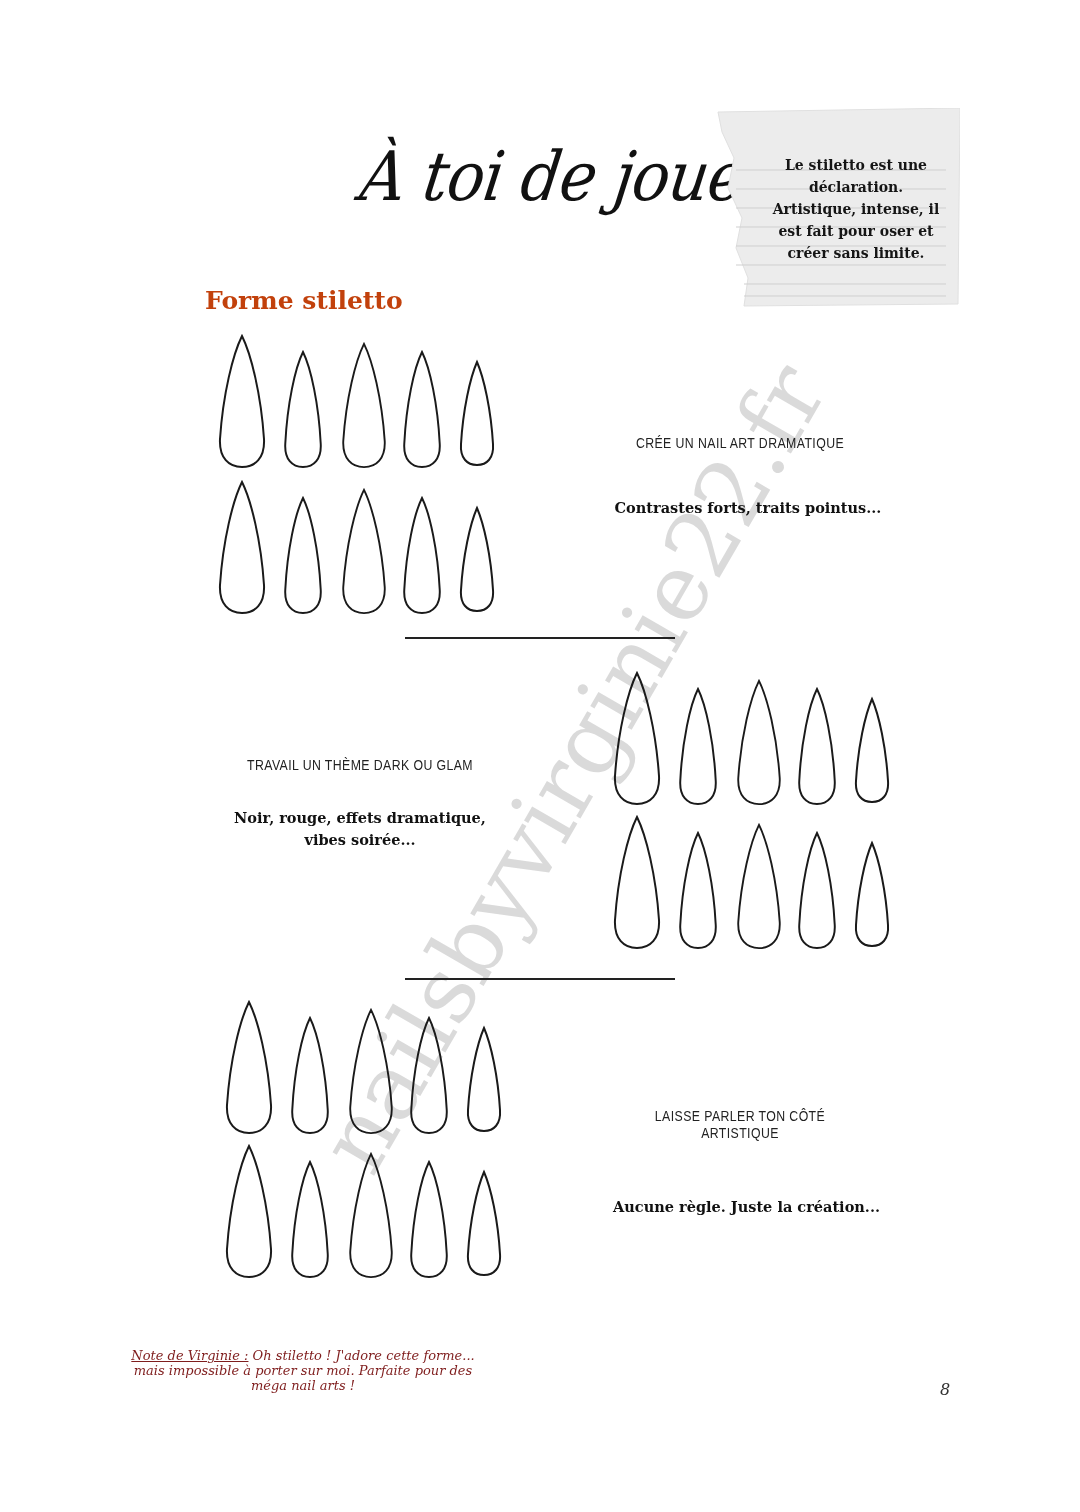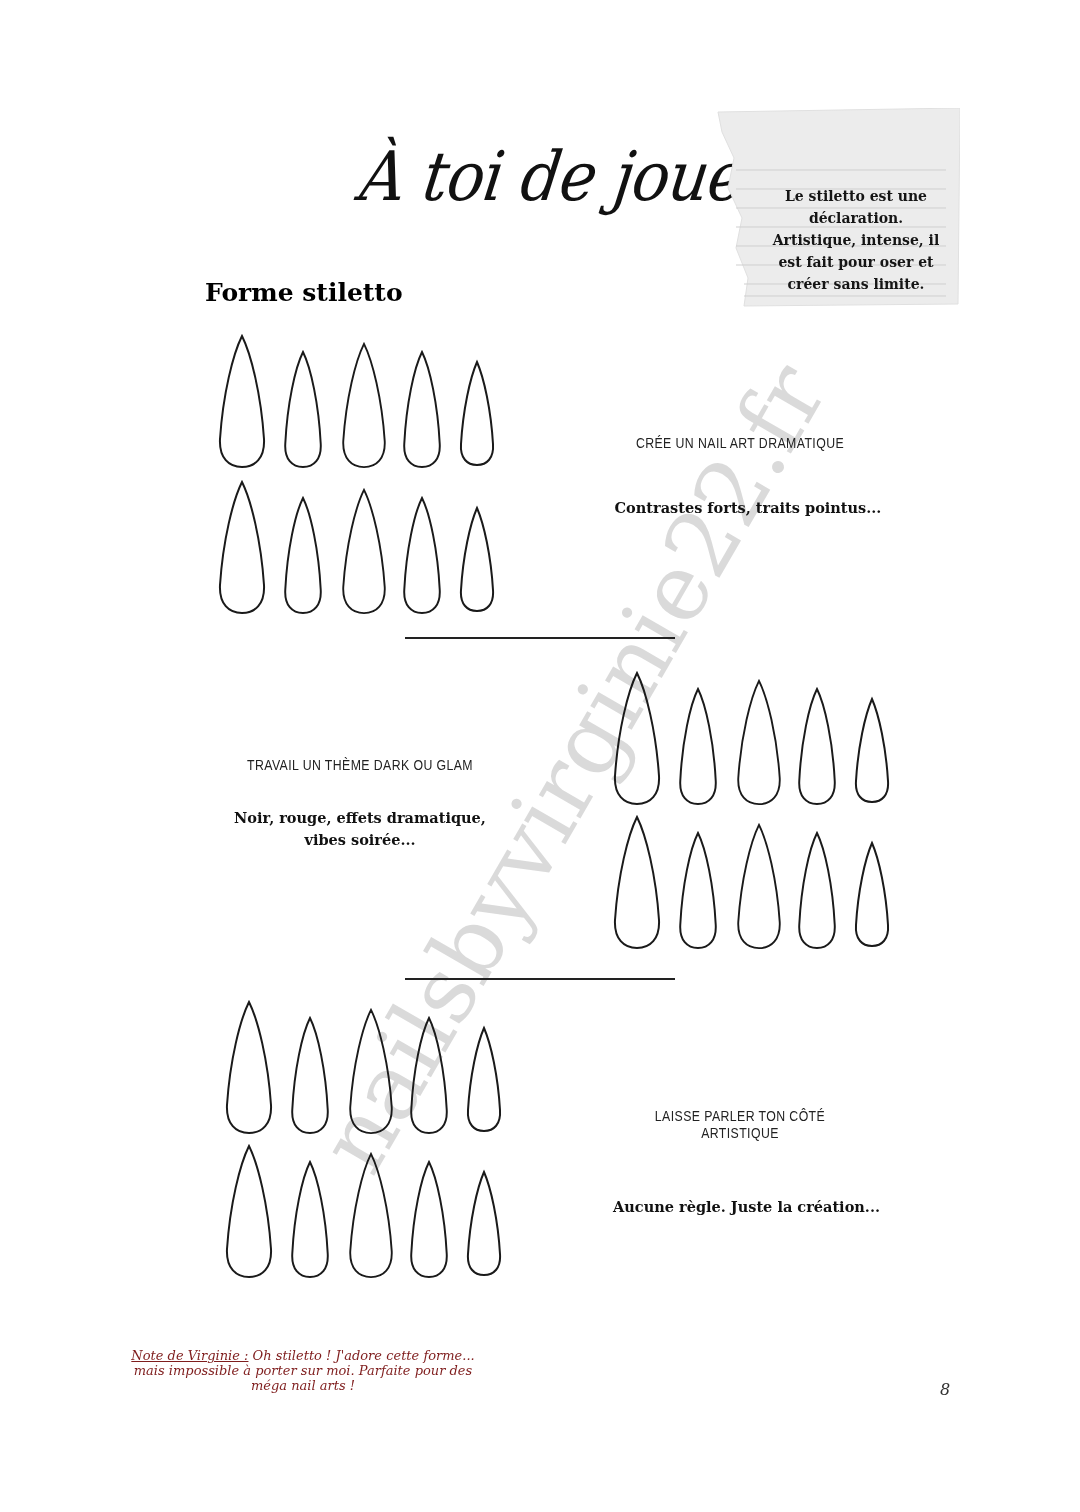--- a/index.html
+++ b/index.html
@@ -17,25 +17,25 @@
     transform: skewX(-8deg) scaleY(1.1);
   }
 
   
   .note-card {
     left: 714px; top: 108px; width: 246px; height: 200px;
   }
   .note-card svg { position: absolute; left: 0; top: 0; }
   .note-text {
     position: absolute; left: 52px; top: 46px; width: 180px; text-align: center;
-    font-family: "DejaVu Serif", serif; font-weight: bold; font-size: 14px; line-height: 22px; color: #151515; margin-top: 31px;
+    font-family: "DejaVu Serif", serif; font-weight: bold; font-size: 14px; line-height: 22px; color: #151515;
   }
 
   .section-title {
-    left: 205px; top: 278px; font-family: "DejaVu Serif", serif; font-weight: bold; font-size: 25px; color: #000000;
+    left: 205px; top: 286px; font-family: "DejaVu Serif", serif; font-weight: bold; font-size: 25px; color: #c2410c;
   }
 
   .nail-grid { position: absolute; }
   .nail-grid svg { display: block; }
 
   .caps-label {
     font-family: "Liberation Sans Narrow", "Liberation Sans", sans-serif; font-size: 15px;
     letter-spacing: 0.5px; text-transform: uppercase; color: #222; text-align: center;
     transform: scaleX(0.82); transform-origin: center;
   }

